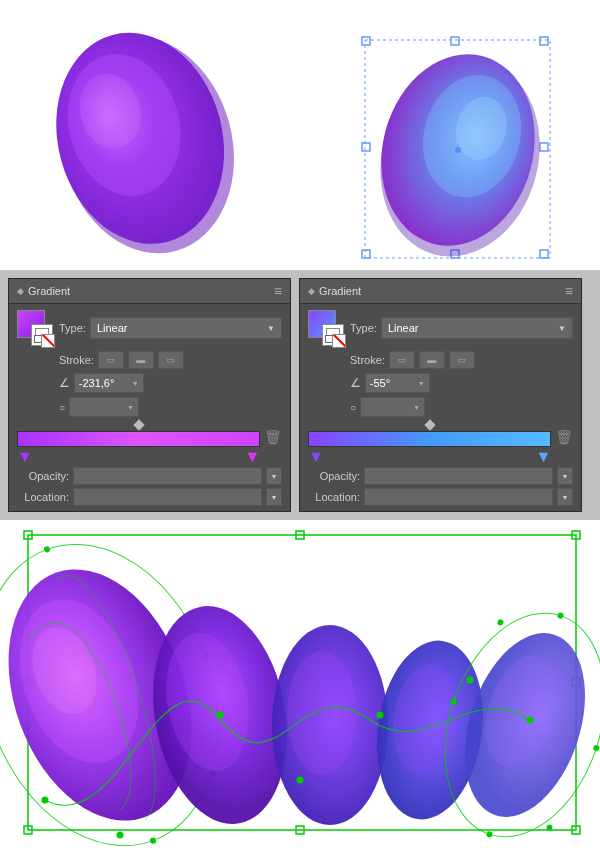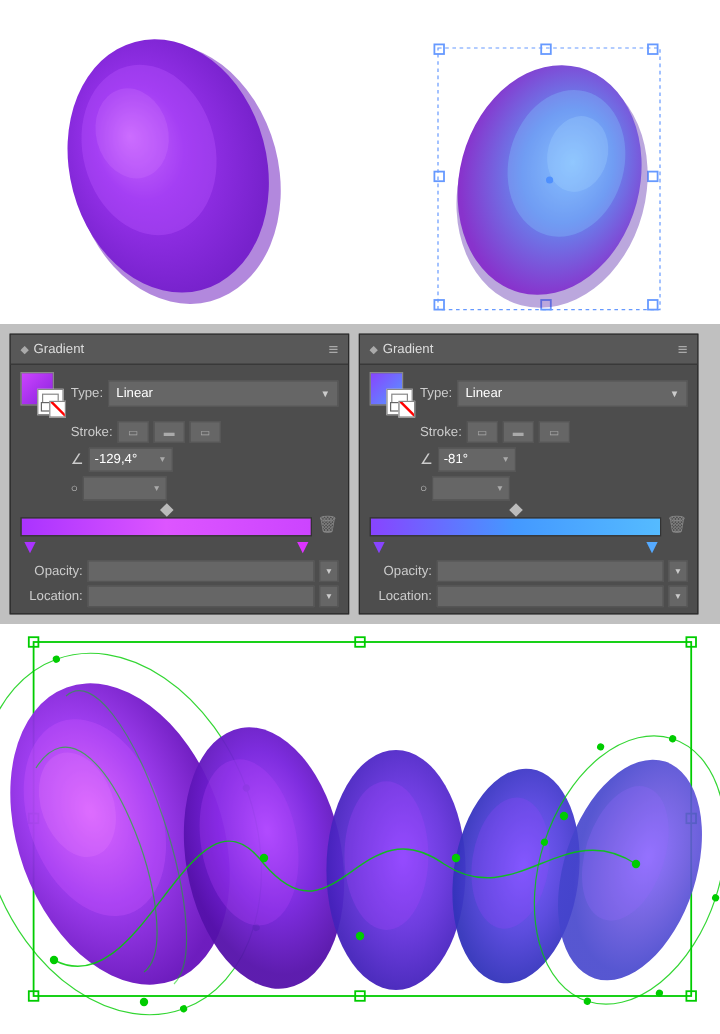--- a/index.html
+++ b/index.html
@@ -129,21 +129,21 @@
       <div style="display:flex; align-items:center; gap:4px; margin-bottom:4px; margin-left:42px;">
         <span style="color:#ccc; font-size:11px;">Stroke:</span>
         <div style="width:26px; height:18px; background:#666; border:1px solid #555; cursor:pointer; display:flex; align-items:center; justify-content:center; color:#aaa; font-size:9px;">▭</div>
         <div style="width:26px; height:18px; background:#666; border:1px solid #555; cursor:pointer; display:flex; align-items:center; justify-content:center; color:#aaa; font-size:9px;">▬</div>
         <div style="width:26px; height:18px; background:#666; border:1px solid #555; cursor:pointer; display:flex; align-items:center; justify-content:center; color:#aaa; font-size:9px;">▭</div>
       </div>
 
       <div style="display:flex; align-items:center; gap:4px; margin-bottom:4px; margin-left:42px;">
         <span style="color:#ccc; font-size:12px;">∠</span>
         <div style="background:#666; border:1px solid #555; color:#fff; font-size:11px; padding:2px 4px; width:70px; text-align:right; display:flex; align-items:center; justify-content:space-between; height:20px;">
-          <span>-129,4°</span>
+          <span>-231,6°</span>
           <span style="font-size:7px; color:#aaa;">▼</span>
         </div>
       </div>
 
       <div style="display:flex; align-items:center; gap:4px; margin-bottom:4px; margin-left:42px;">
         <span style="color:#ccc; font-size:10px;">○</span>
         <div style="background:#666; border:1px solid #555; color:#aaa; font-size:11px; padding:2px 4px; width:70px; height:20px; display:flex; align-items:center; justify-content:flex-end; cursor:pointer;">
           <span style="font-size:7px;">▼</span>
         </div>
       </div>
@@ -217,21 +217,21 @@
       <div style="display:flex; align-items:center; gap:4px; margin-bottom:4px; margin-left:42px;">
         <span style="color:#ccc; font-size:11px;">Stroke:</span>
         <div style="width:26px; height:18px; background:#666; border:1px solid #555; cursor:pointer; display:flex; align-items:center; justify-content:center; color:#aaa; font-size:9px;">▭</div>
         <div style="width:26px; height:18px; background:#666; border:1px solid #555; cursor:pointer; display:flex; align-items:center; justify-content:center; color:#aaa; font-size:9px;">▬</div>
         <div style="width:26px; height:18px; background:#666; border:1px solid #555; cursor:pointer; display:flex; align-items:center; justify-content:center; color:#aaa; font-size:9px;">▭</div>
       </div>
 
       <div style="display:flex; align-items:center; gap:4px; margin-bottom:4px; margin-left:42px;">
         <span style="color:#ccc; font-size:12px;">∠</span>
         <div style="background:#666; border:1px solid #555; color:#fff; font-size:11px; padding:2px 4px; width:65px; text-align:right; display:flex; align-items:center; justify-content:space-between; height:20px;">
-          <span>-81°</span>
+          <span>-55°</span>
           <span style="font-size:7px; color:#aaa;">▼</span>
         </div>
       </div>
 
       <div style="display:flex; align-items:center; gap:4px; margin-bottom:4px; margin-left:42px;">
         <span style="color:#ccc; font-size:10px;">○</span>
         <div style="background:#666; border:1px solid #555; color:#aaa; font-size:11px; padding:2px 4px; width:65px; height:20px; display:flex; align-items:center; justify-content:flex-end; cursor:pointer;">
           <span style="font-size:7px;">▼</span>
         </div>
       </div>

